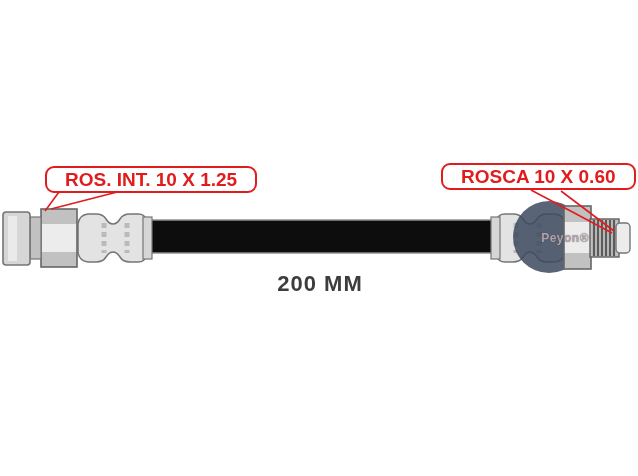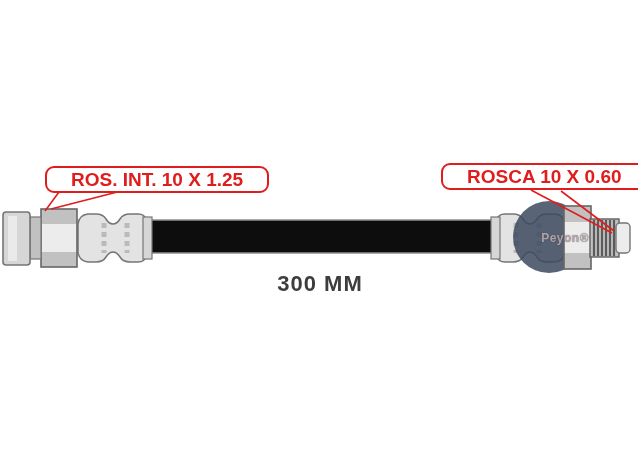--- a/index.html
+++ b/index.html
@@ -13,21 +13,21 @@
   .stage svg{position:absolute;left:0;top:0;}
   .callout{
     position:absolute;
     border:2px solid var(--callout-red,#e11c1c);
     border-radius:9px;
     background:#ffffff;
     color:var(--callout-red,#e11c1c);
     font-weight:bold;
     font-size:19px;
     line-height:23px;
-    padding:0 24px;
+    padding:0 18px;
     white-space:nowrap;
     z-index:5;
   }
   .callout-left{left:45px;top:166px;}
   .callout-right{left:441px;top:163px;}
   .dimension{
     position:absolute;
     left:230px;top:271px;width:180px;
     text-align:center;
     color:var(--dimension-text,#3d3d3d);
@@ -109,17 +109,17 @@
       <line x1="129" y1="189" x2="51" y2="209"></line>
       <line x1="531" y1="190" x2="612" y2="233"></line>
       <line x1="561" y1="191" x2="614" y2="231"></line>
     </g>
   </svg>
 
   <div class="callout callout-left">ROS. INT. 10 X 1.25</div>
 
   <div class="callout callout-right">ROSCA 10 X 0.60</div>
 
-  <div class="dimension">300 MM</div>
+  <div class="dimension">200 MM</div>
 
   <div class="watermark-text">Peyon®</div>
 
 </div>
 
 </body></html>

